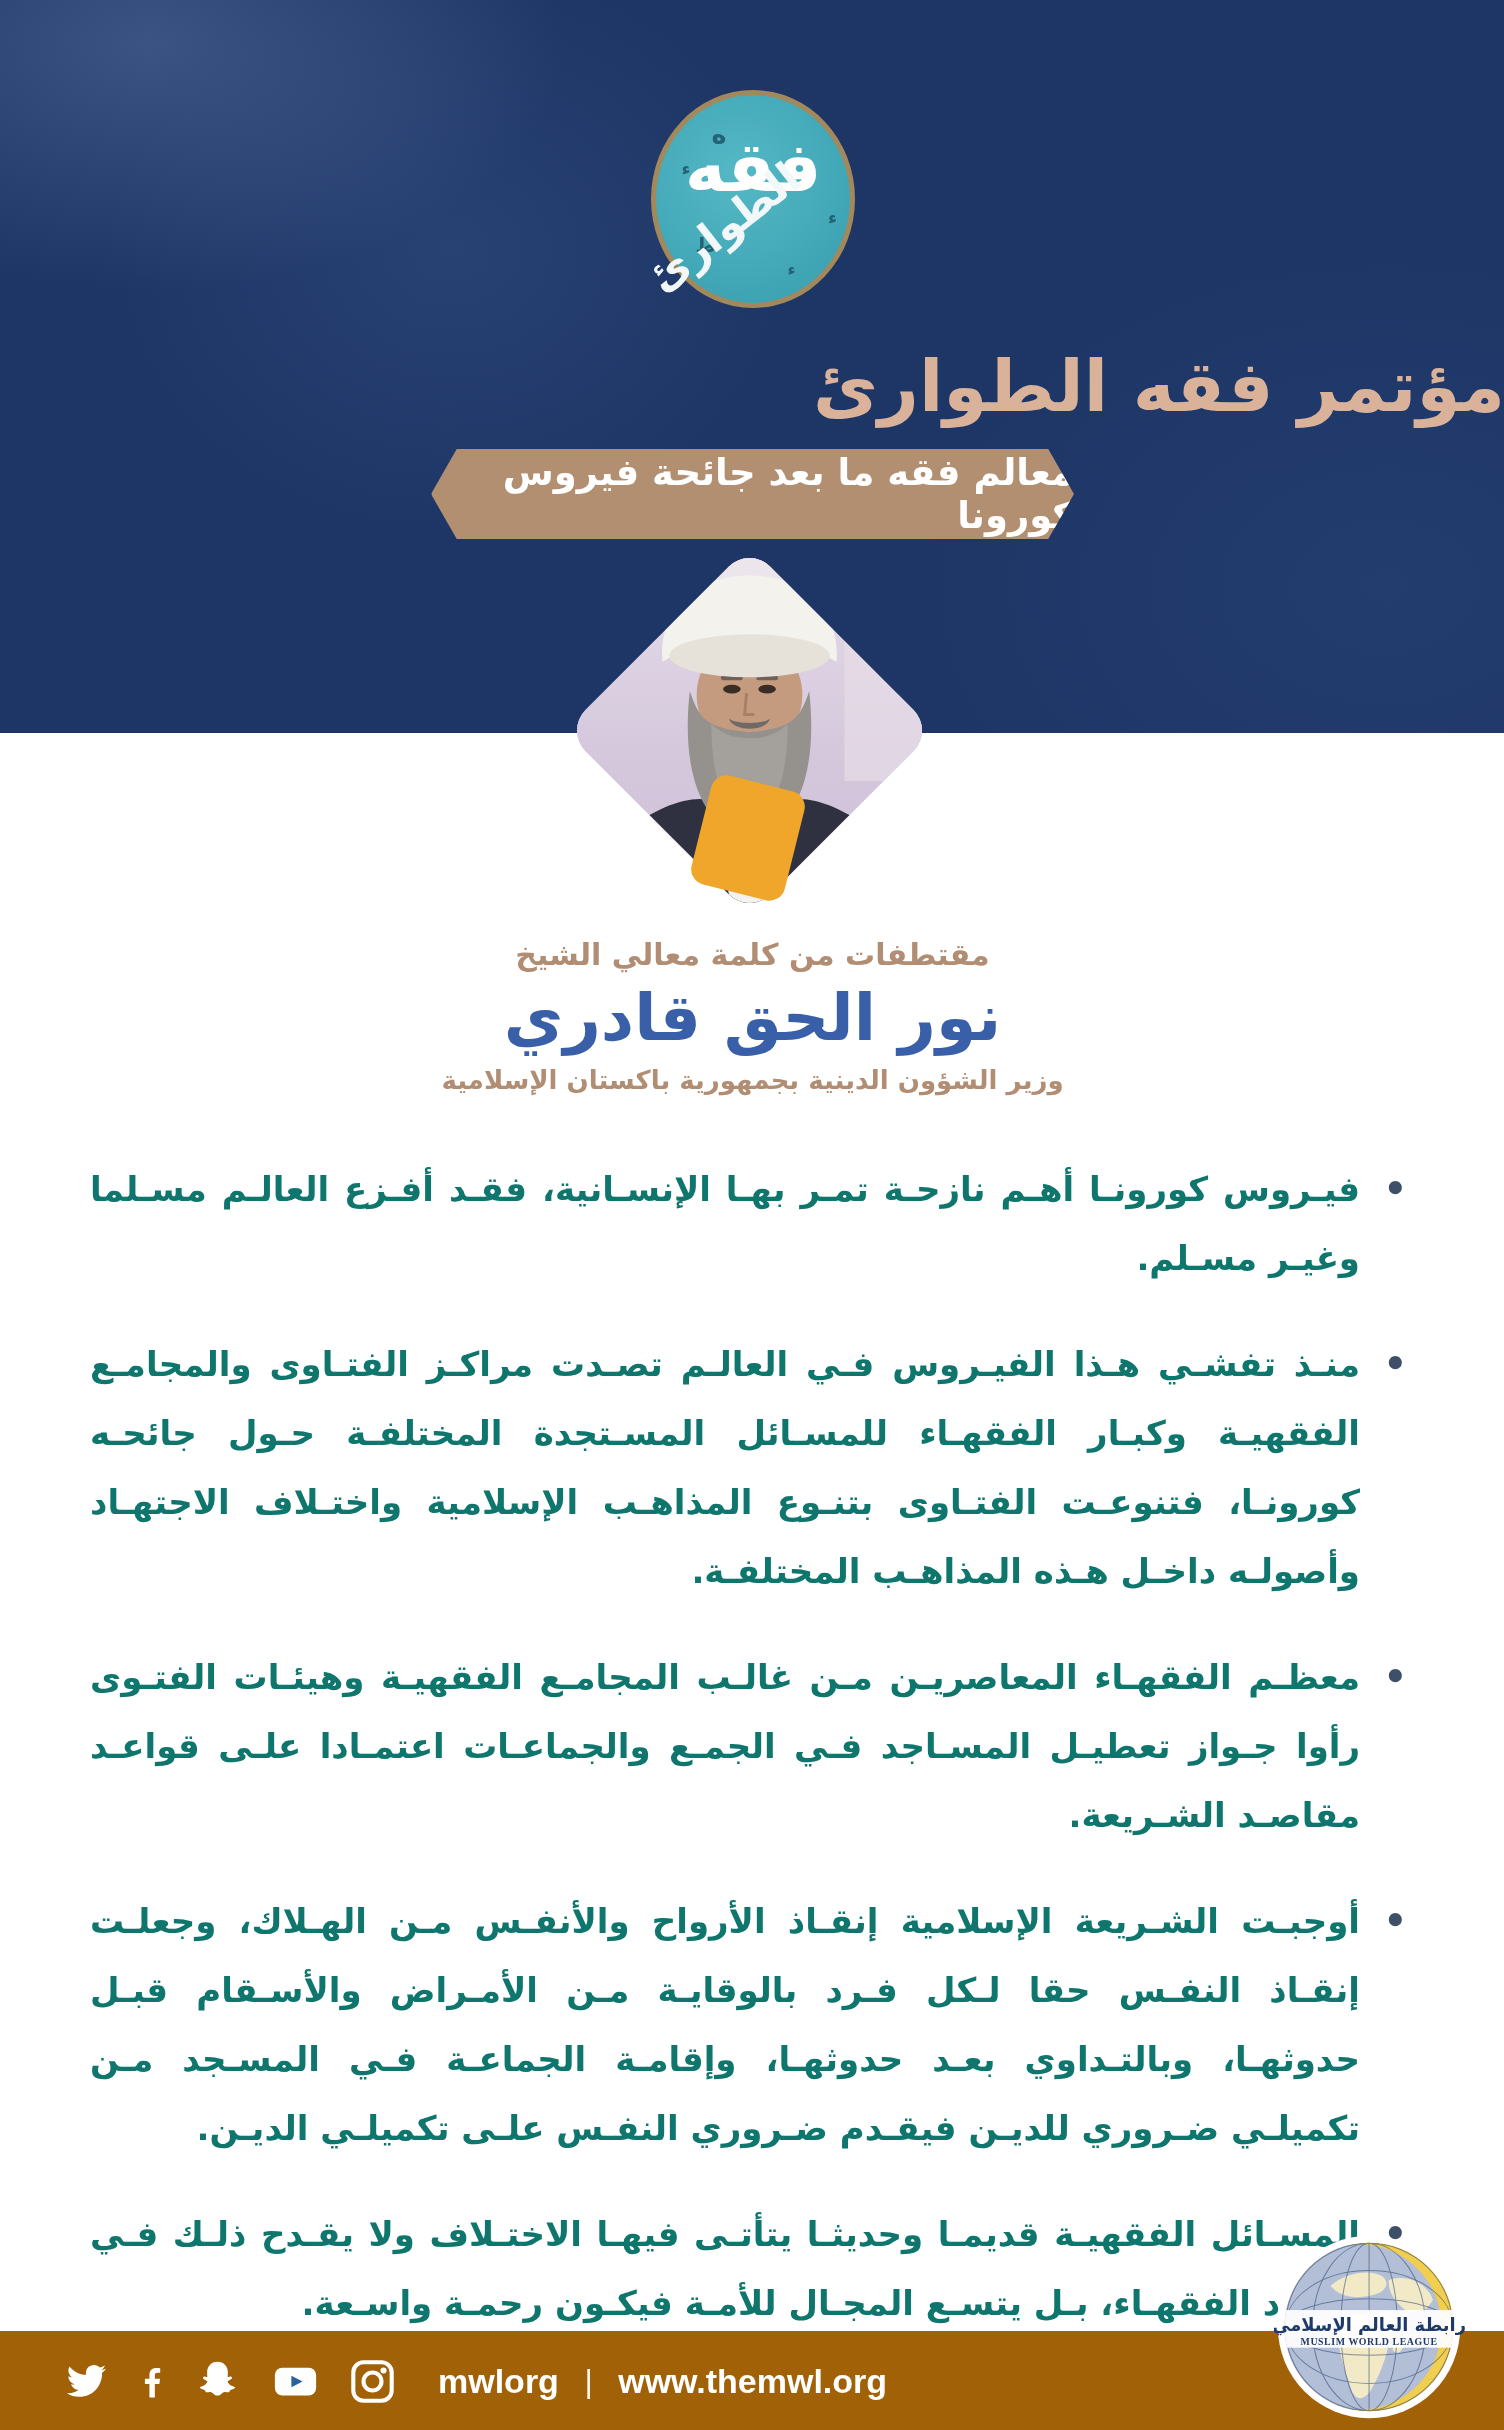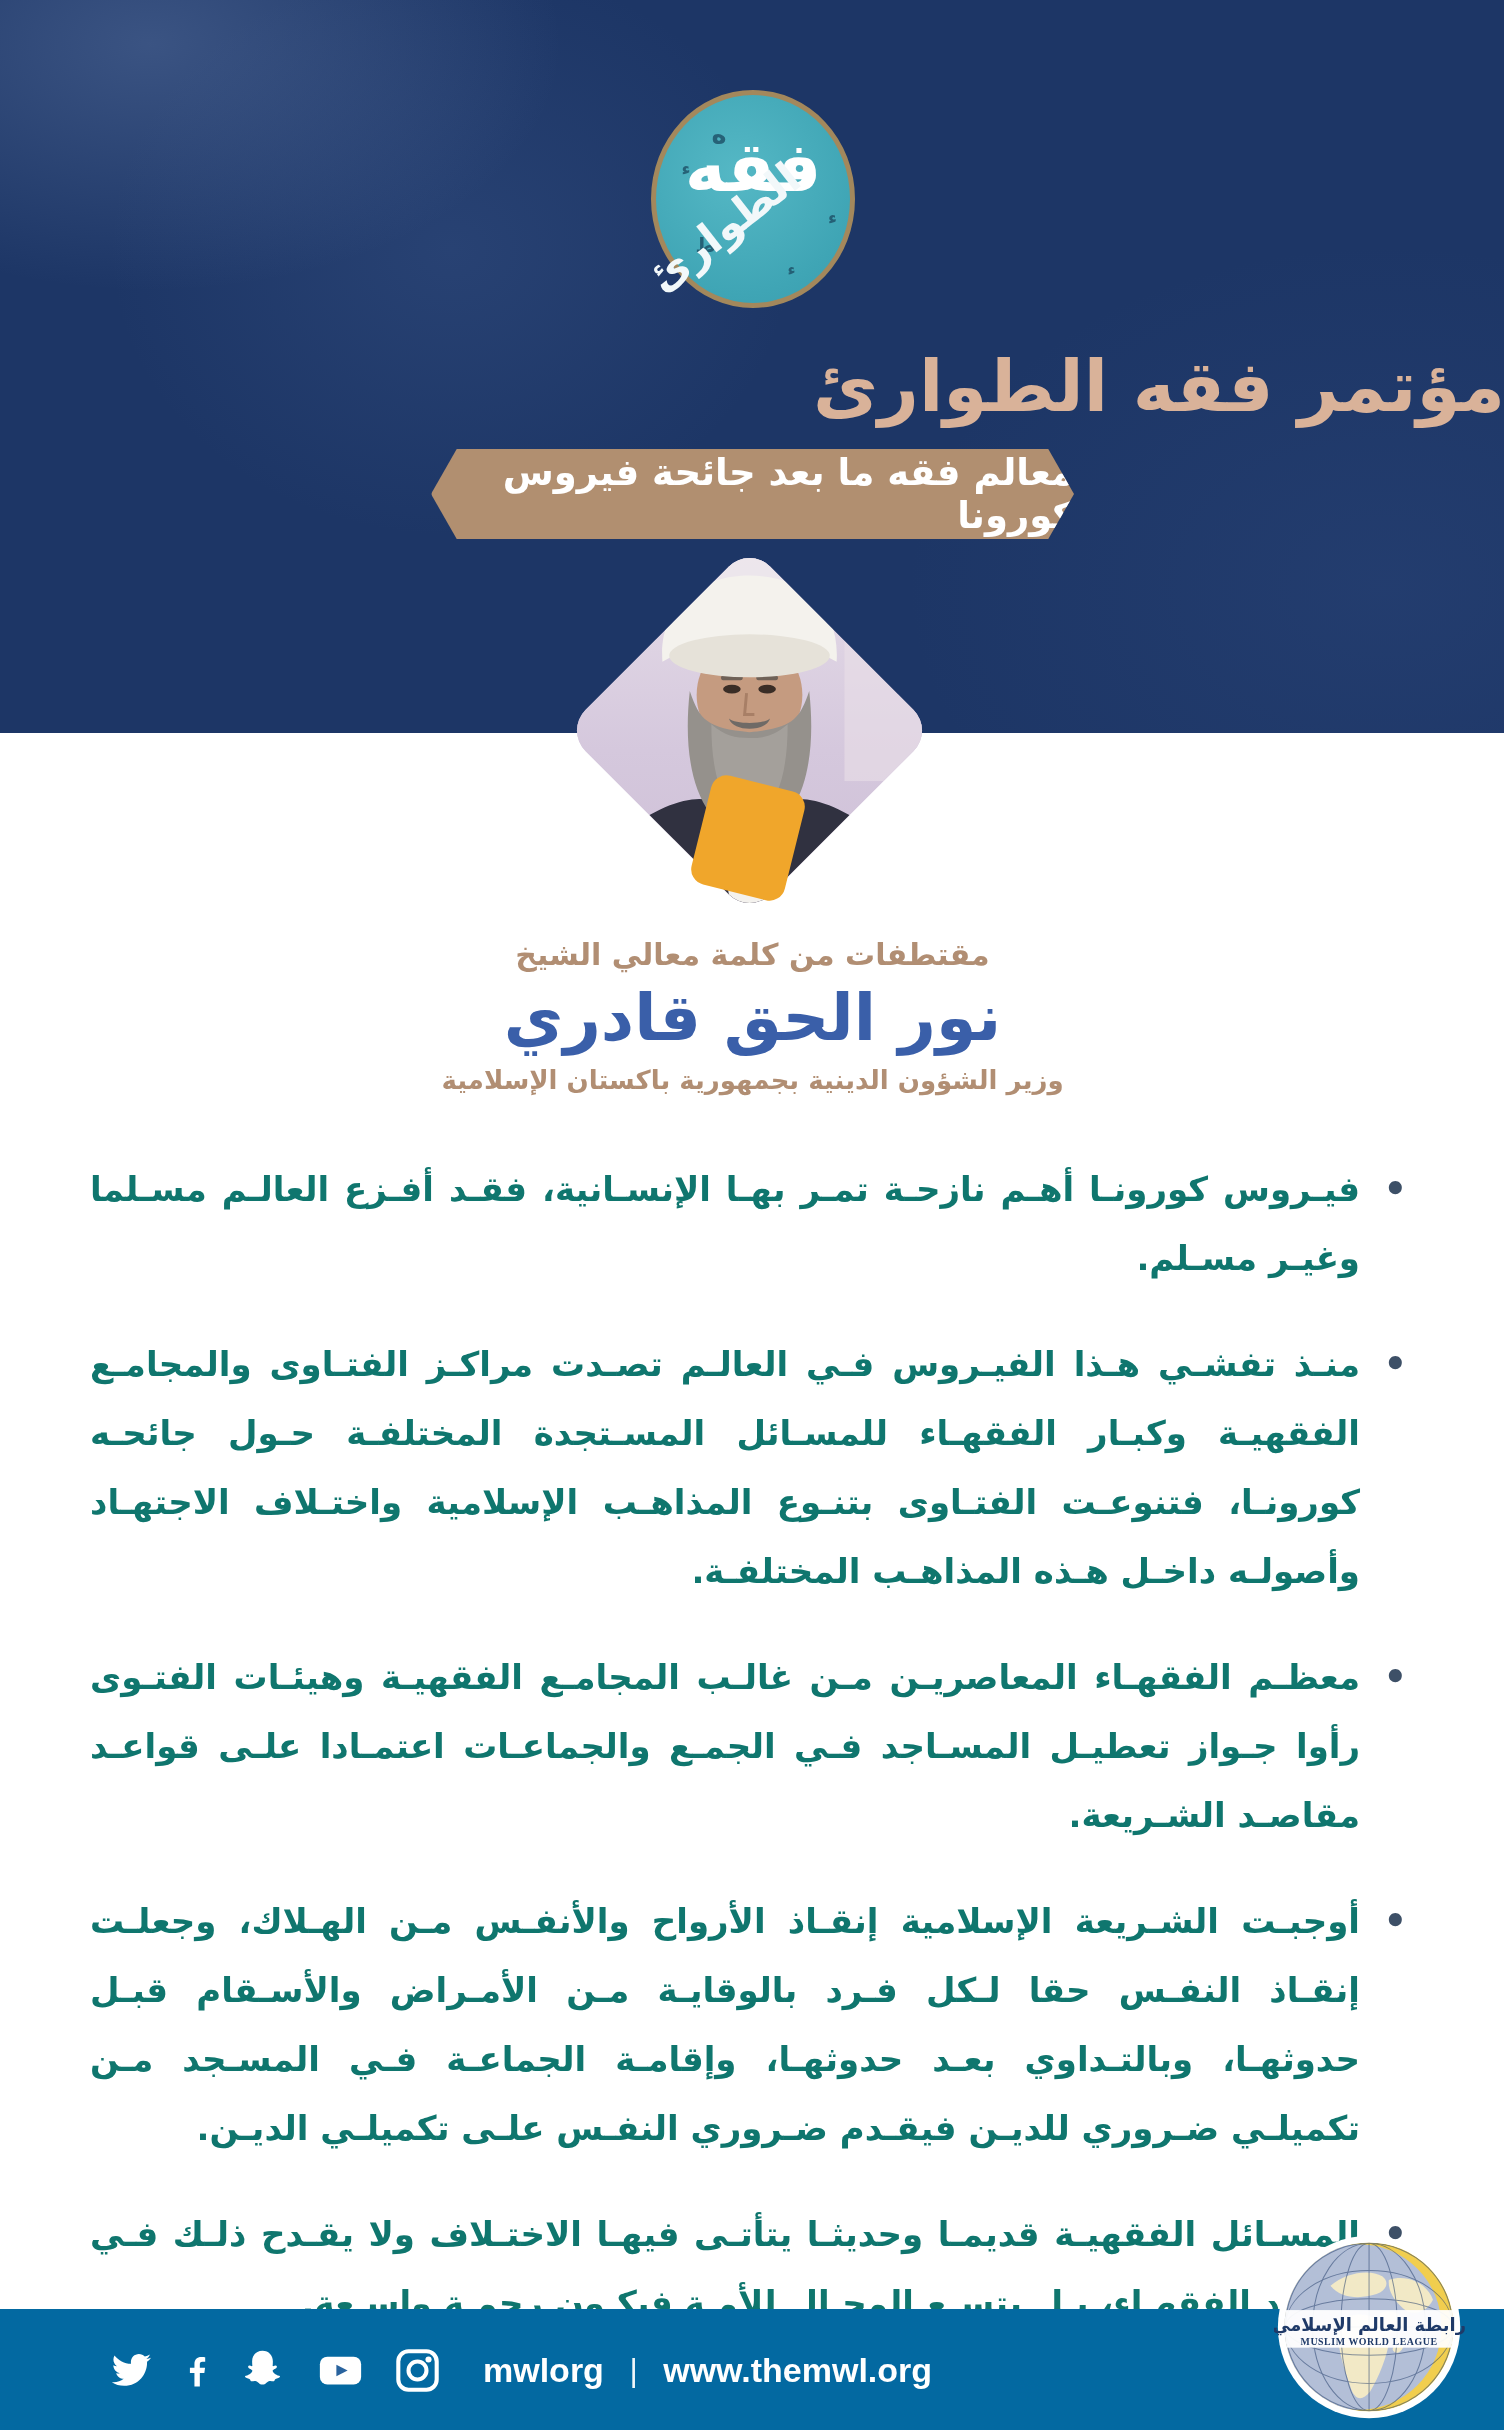--- a/index.html
+++ b/index.html
@@ -58,23 +58,23 @@
   
   .bullets { position:absolute; top:1155px; right:90px; left:90px;
              direction:rtl; list-style:none; }
   .bullets li { position:relative; padding-right:55px; margin-bottom:37px;
                 color:#0f766e; font-size:34px; font-weight:bold;
                 line-height:69px; text-align:justify; }
   .bullets li::before { content:"•"; position:absolute; right:7.8px; top:0;
                         font-size:37px; color:#3d5067; }
 
   
-  .footer-bar { position:absolute; bottom:0; left:0; width:100%; height:122px;
-                background:#0369a1; display:flex; align-items:center;
-                padding-left:105px; z-index:1; }
+  .footer-bar { position:absolute; bottom:0; left:0; width:100%; height:100px;
+                background:#a16207; display:flex; align-items:center;
+                padding-left:60px; z-index:1; }
   .social { display:flex; align-items:center; gap:23.5px; }
   .social svg { display:block; }
   .footer-text { display:flex; align-items:center; gap:25.5px; margin-left:41px;
                  color:#ffffff; font-size:34px; font-weight:bold;
                  font-family:"Liberation Sans","DejaVu Sans",sans-serif; }
   .footer-divider { font-weight:normal; font-size:32px; opacity:.95; }
 
   
   .mwl-logo { position:absolute; left:1274px; top:2233px; width:192px; height:188px; z-index:4; }
 </style>

